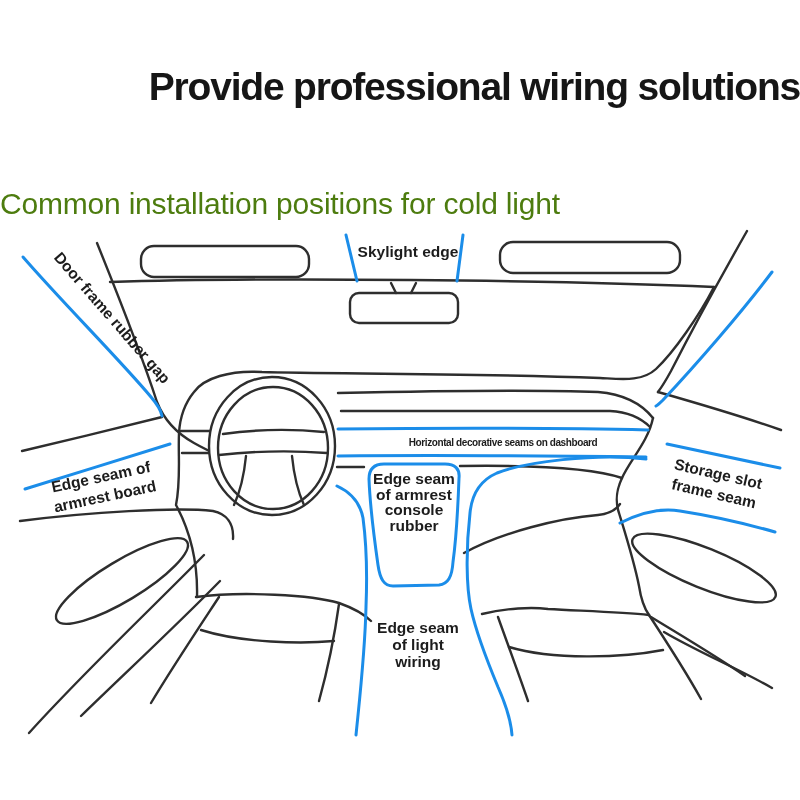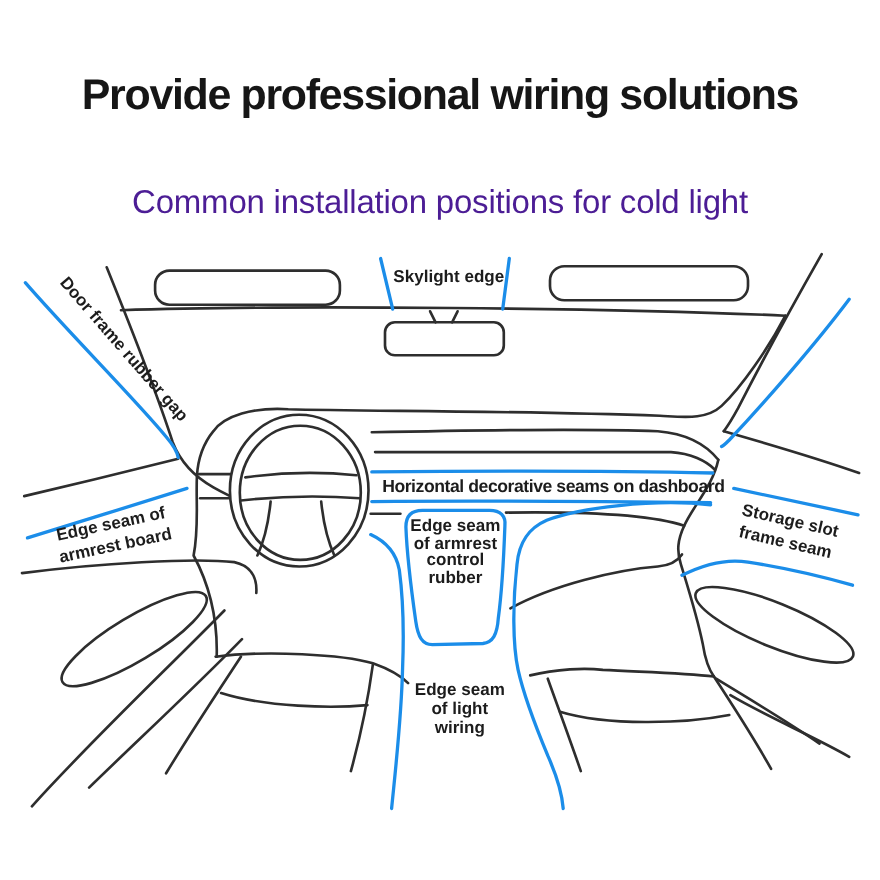--- a/index.html
+++ b/index.html
@@ -2,38 +2,38 @@
 <html><head>
 <meta charset="utf-8">
 <style>
   html,body{margin:0;padding:0;}
   body{
     width:800px;height:800px;position:relative;background:#ffffff;
     font-family:"Liberation Sans", sans-serif;overflow:hidden;
   }
   .stage{position:absolute;inset:0;width:800px;height:800px;}
   .title{
-    position:absolute;left:0;right:0;top:64px;text-align:center;
+    position:absolute;left:0;right:0;top:64px;text-align:right;
     font-size:39px;font-weight:700;letter-spacing:-1.2px;color:#161616;
     line-height:46px;white-space:nowrap;
   }
   .subtitle{
-    position:absolute;left:0;right:0;top:167px;text-align:center;
-    font-size:30px;font-weight:400;letter-spacing:-0.2px;color:#4c1d95;
+    position:absolute;left:0;right:0;top:186px;
+    font-size:30px;font-weight:400;letter-spacing:-0.2px;color:#4d7c0f;
     line-height:36px;white-space:nowrap;
   }
   svg.diagram{position:absolute;left:0;top:0;}
   .lbl{
     position:absolute;color:#1c1c1c;font-weight:700;font-size:15.5px;
     line-height:16px;text-align:center;white-space:nowrap;
   }
   .lbl div{white-space:nowrap;}
   #lbl-door-frame{left:18px;top:310px;width:188px;transform:rotate(49deg);transform-origin:center;}
   #lbl-skylight{left:348px;top:244px;width:120px;}
-  #lbl-dashboard{left:343px;top:435px;width:320px;font-size:16px;letter-spacing:-0.4px;}
+  #lbl-dashboard{left:343px;top:435px;width:320px;font-size:10px;letter-spacing:-0.4px;}
   #lbl-armrest{left:33px;top:467px;width:140px;line-height:20px;transform:rotate(-12deg);transform-origin:center;}
   #lbl-central{left:359px;top:471px;width:110px;line-height:15.5px;}
   #lbl-storage{left:651px;top:464px;width:130px;line-height:20px;transform:rotate(13deg);transform-origin:center;}
   #lbl-console{left:358px;top:619px;width:120px;line-height:17px;}
 </style>
 </head>
 <body>
 
 <div class="stage">
 
@@ -117,21 +117,21 @@
   <div class="lbl" id="lbl-dashboard">Horizontal decorative seams on dashboard</div>
 
   <div class="lbl" id="lbl-armrest">
     <div>Edge seam of</div>
     <div>armrest board</div>
   </div>
 
   <div class="lbl" id="lbl-central">
     <div>Edge seam</div>
     <div>of armrest</div>
-    <div>control</div>
+    <div>console</div>
     <div>rubber</div>
   </div>
 
   <div class="lbl" id="lbl-storage">
     <div>Storage slot</div>
     <div>frame seam</div>
   </div>
 
   <div class="lbl" id="lbl-console">
     <div>Edge seam</div>

